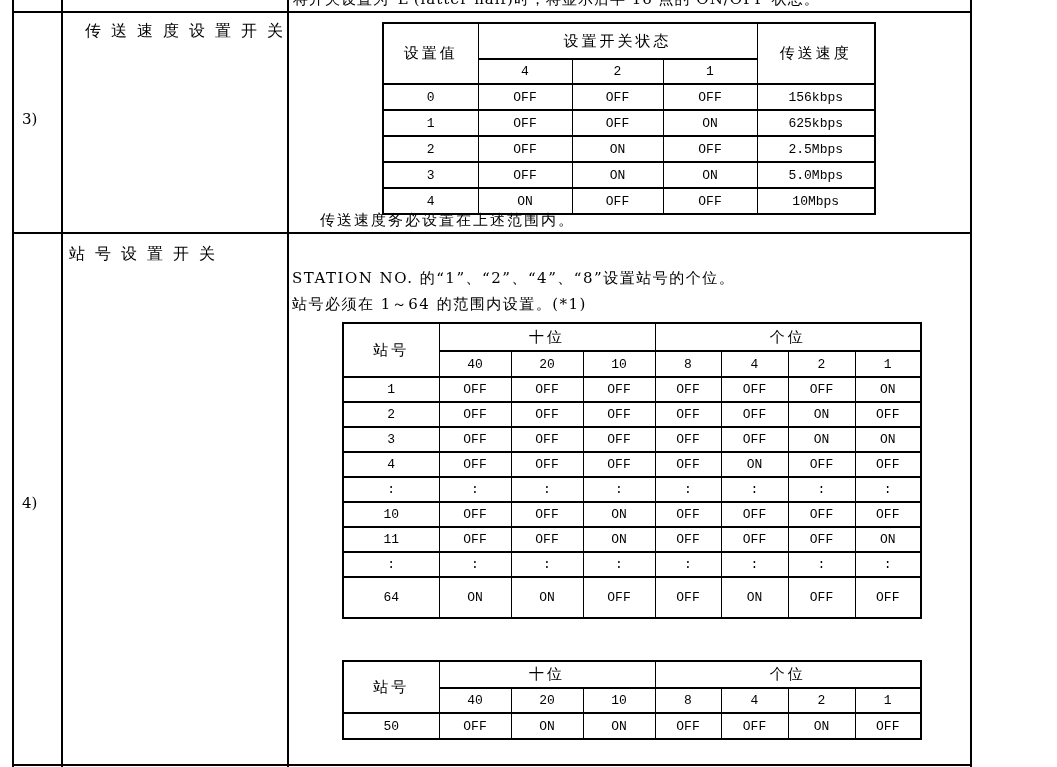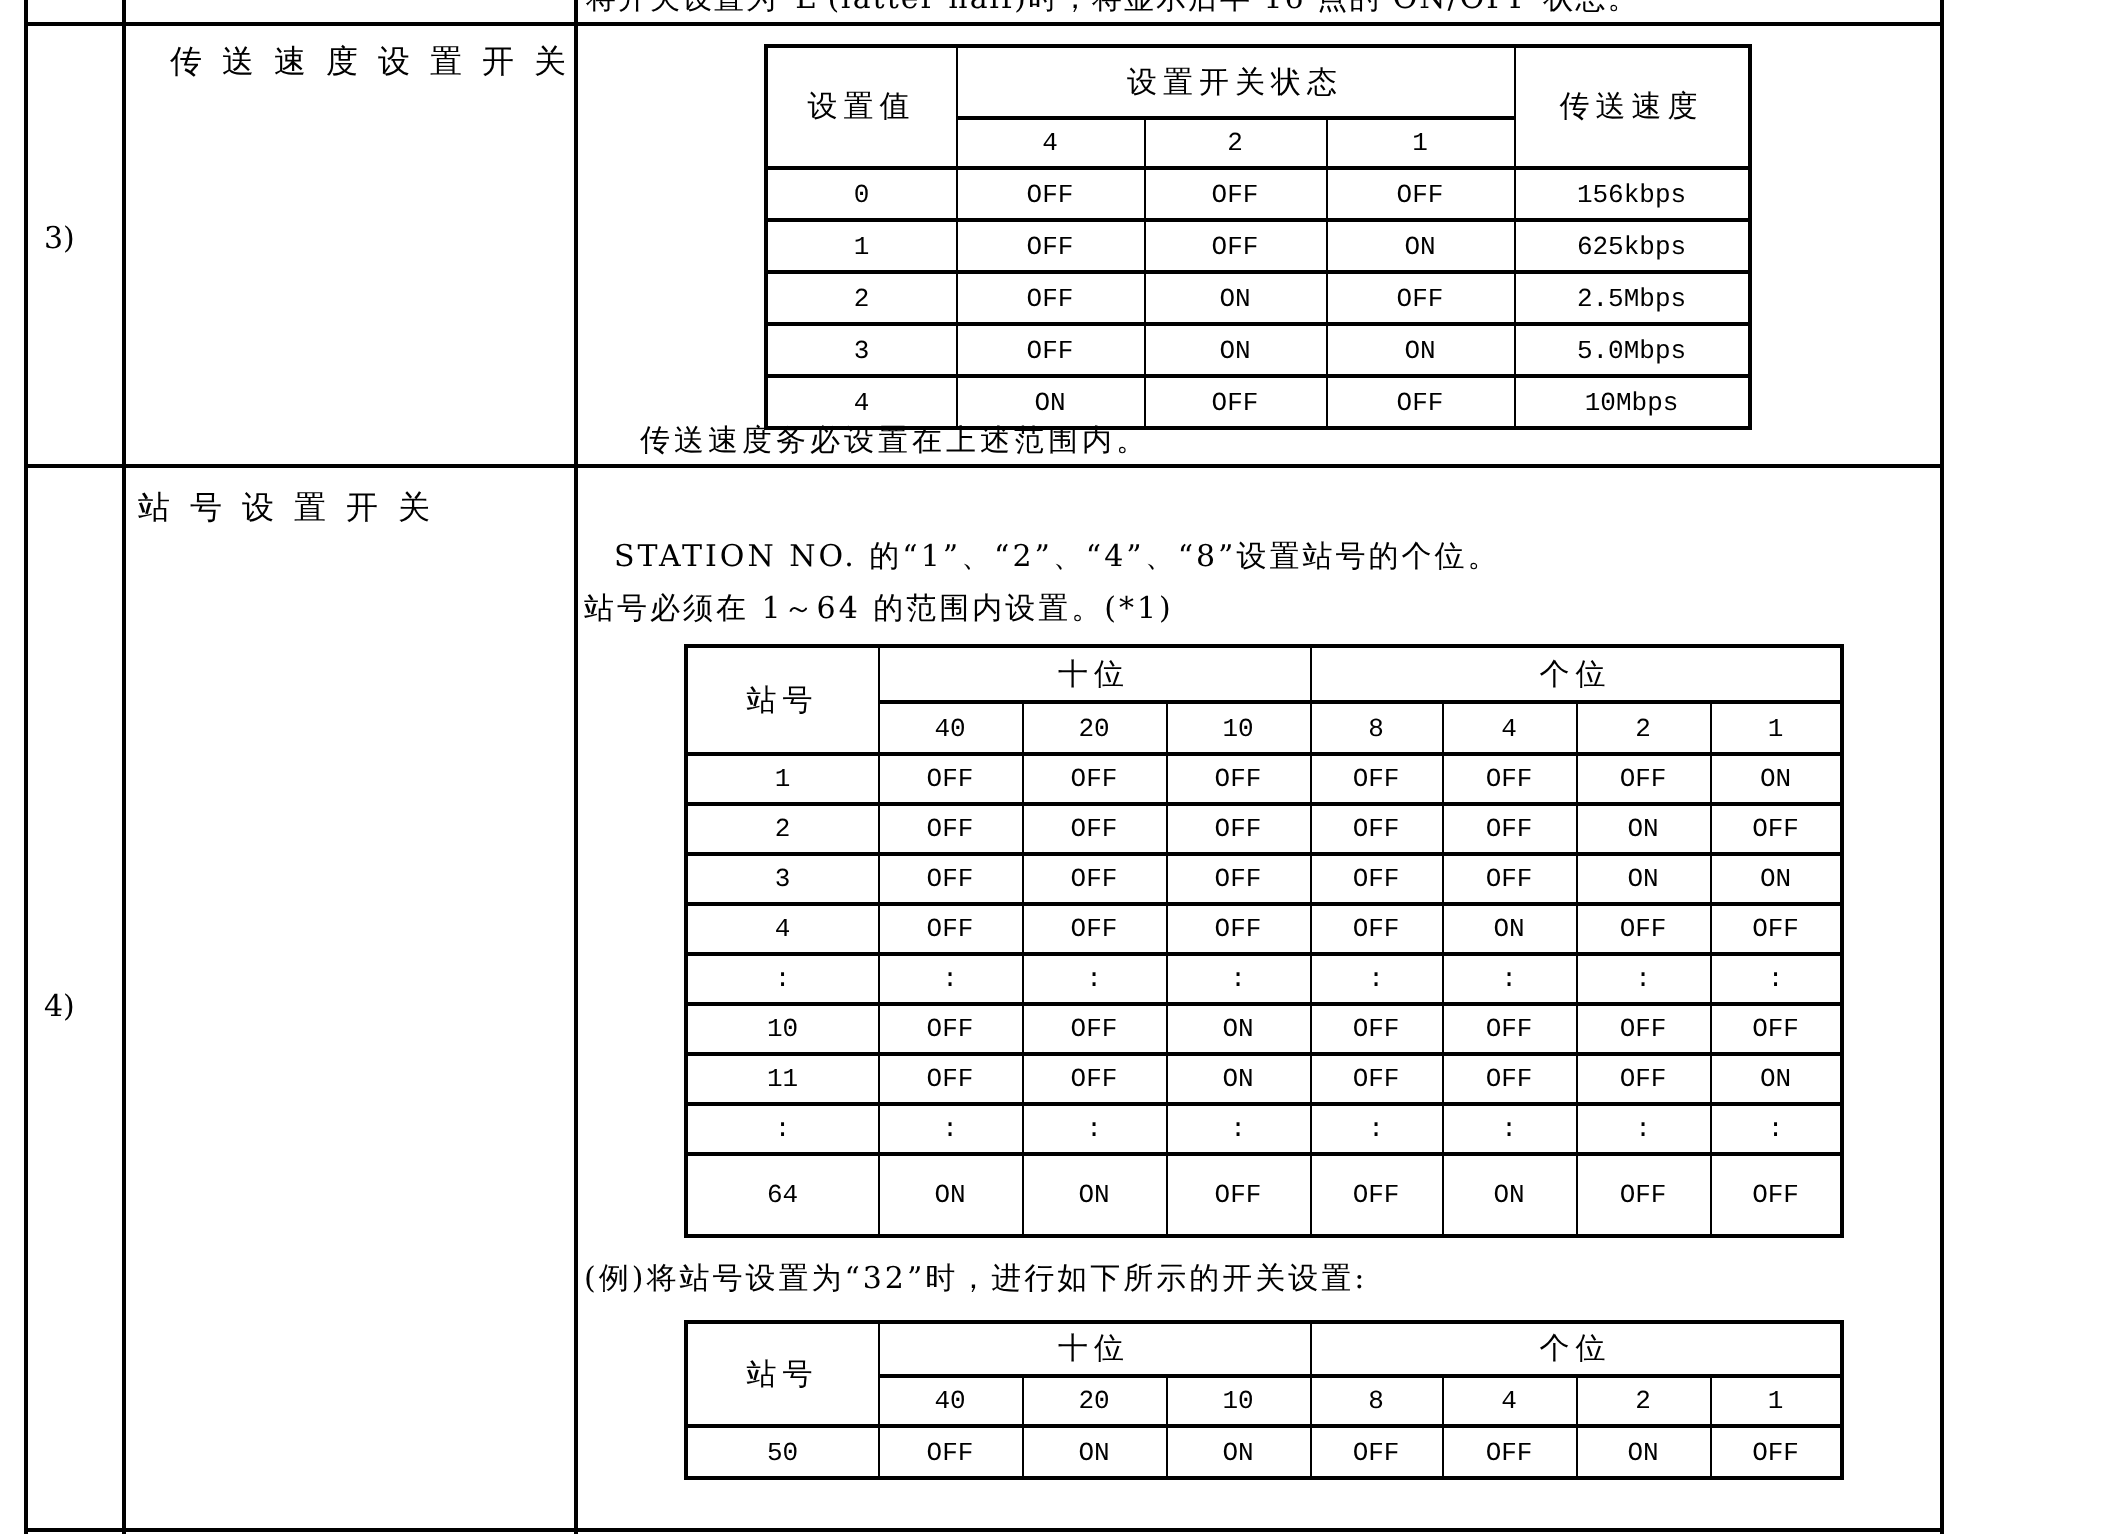--- a/index.html
+++ b/index.html
@@ -103,21 +103,21 @@
         <td>10Mbps</td>
       </tr>
     </tbody>
   </table>
 
   <div class="txt" style="left:292px;top:211px;letter-spacing:2px;margin-left:28px;">传送速度务必设置在上述范围内。</div>
 
   <div class="row-num" style="left:22px;top:494px;">4)</div>
   <div class="side-label" style="left:69px;top:244px;text-align:right;">站号设置开关</div>
 
-  <div class="txt" style="left:307px;top:269px;">STATION NO. 的“1”、“2”、“4”、“8”设置站号的个位。</div>
+  <div class="txt" style="left:292px;top:269px;">STATION NO. 的“1”、“2”、“4”、“8”设置站号的个位。</div>
   <div class="txt" style="left:292px;top:295px;">站号必须在 1～64 的范围内设置。(*1)</div>
 
   <table class="doc" style="left:342px;top:322px;width:578px;">
     <colgroup>
       <col style="width:96px">
         <col style="width:72px">
         <col style="width:72px">
         <col style="width:72px">
       <col style="width:66px">
         <col style="width:67px">
@@ -227,21 +227,20 @@
         <td>ON</td>
         <td>OFF</td>
         <td>OFF</td>
         <td>ON</td>
         <td>OFF</td>
         <td>OFF</td>
       </tr>
     </tbody>
   </table>
 
-  <div class="txt" style="left:292px;top:630px;">(例)将站号设置为“32”时，进行如下所示的开关设置:</div>
 
   <table class="doc" style="left:342px;top:660px;width:578px;">
     <colgroup>
       <col style="width:96px">
         <col style="width:72px">
         <col style="width:72px">
         <col style="width:72px">
       <col style="width:66px">
         <col style="width:67px">
         <col style="width:67px">

